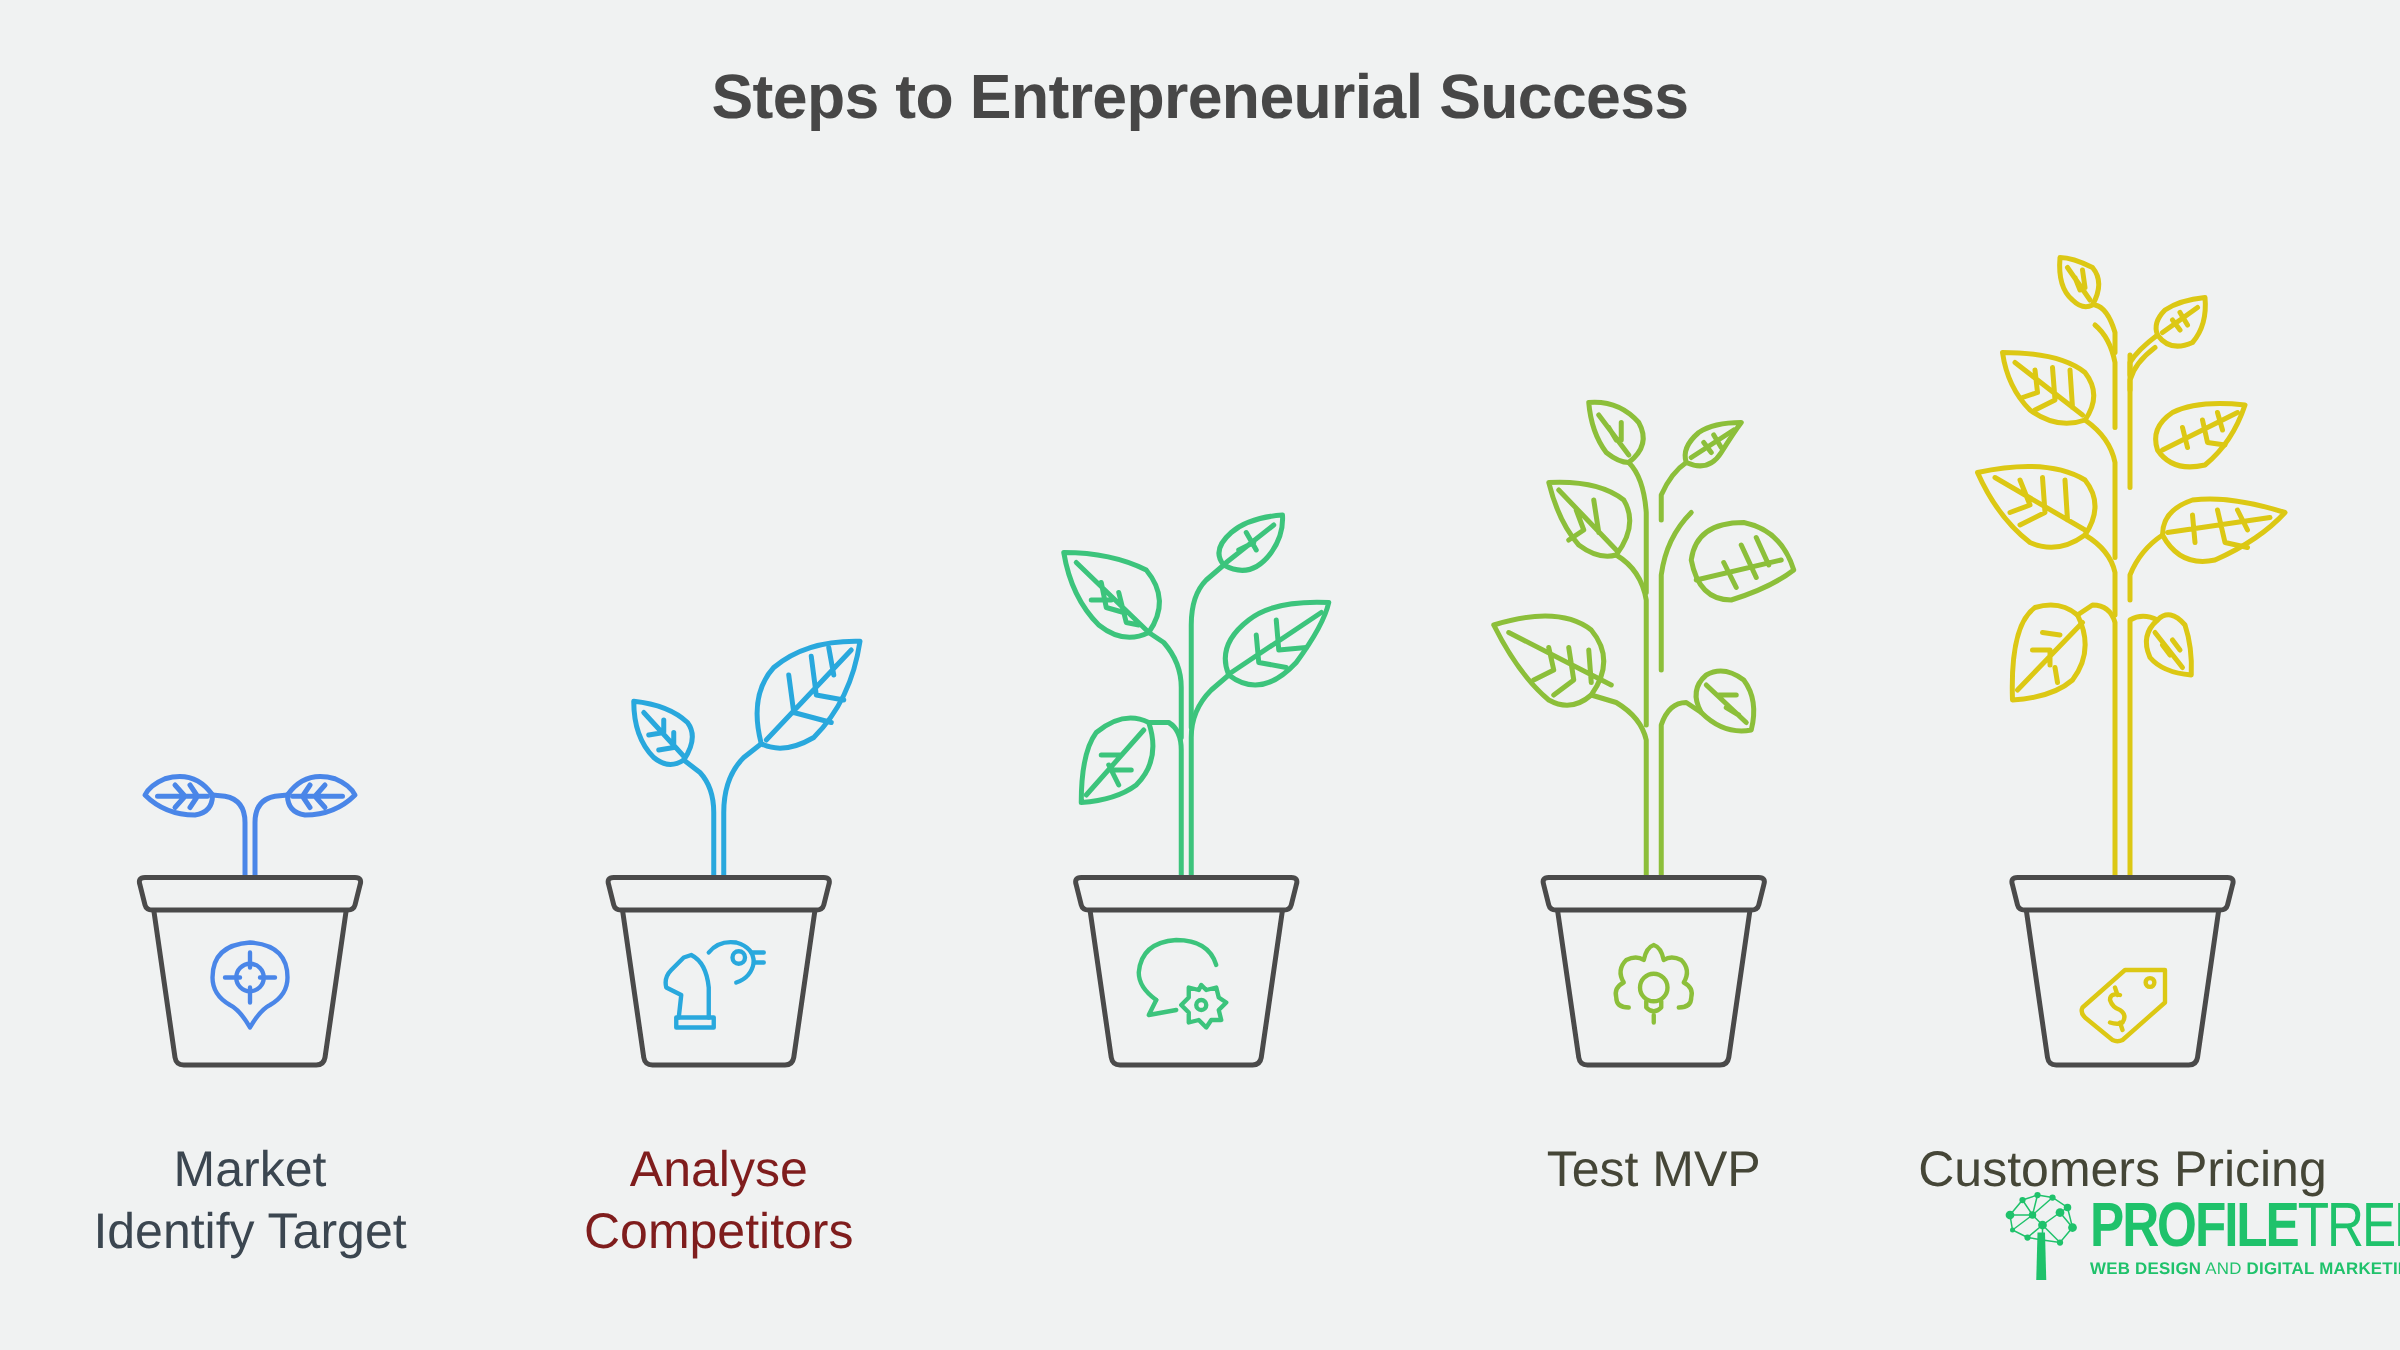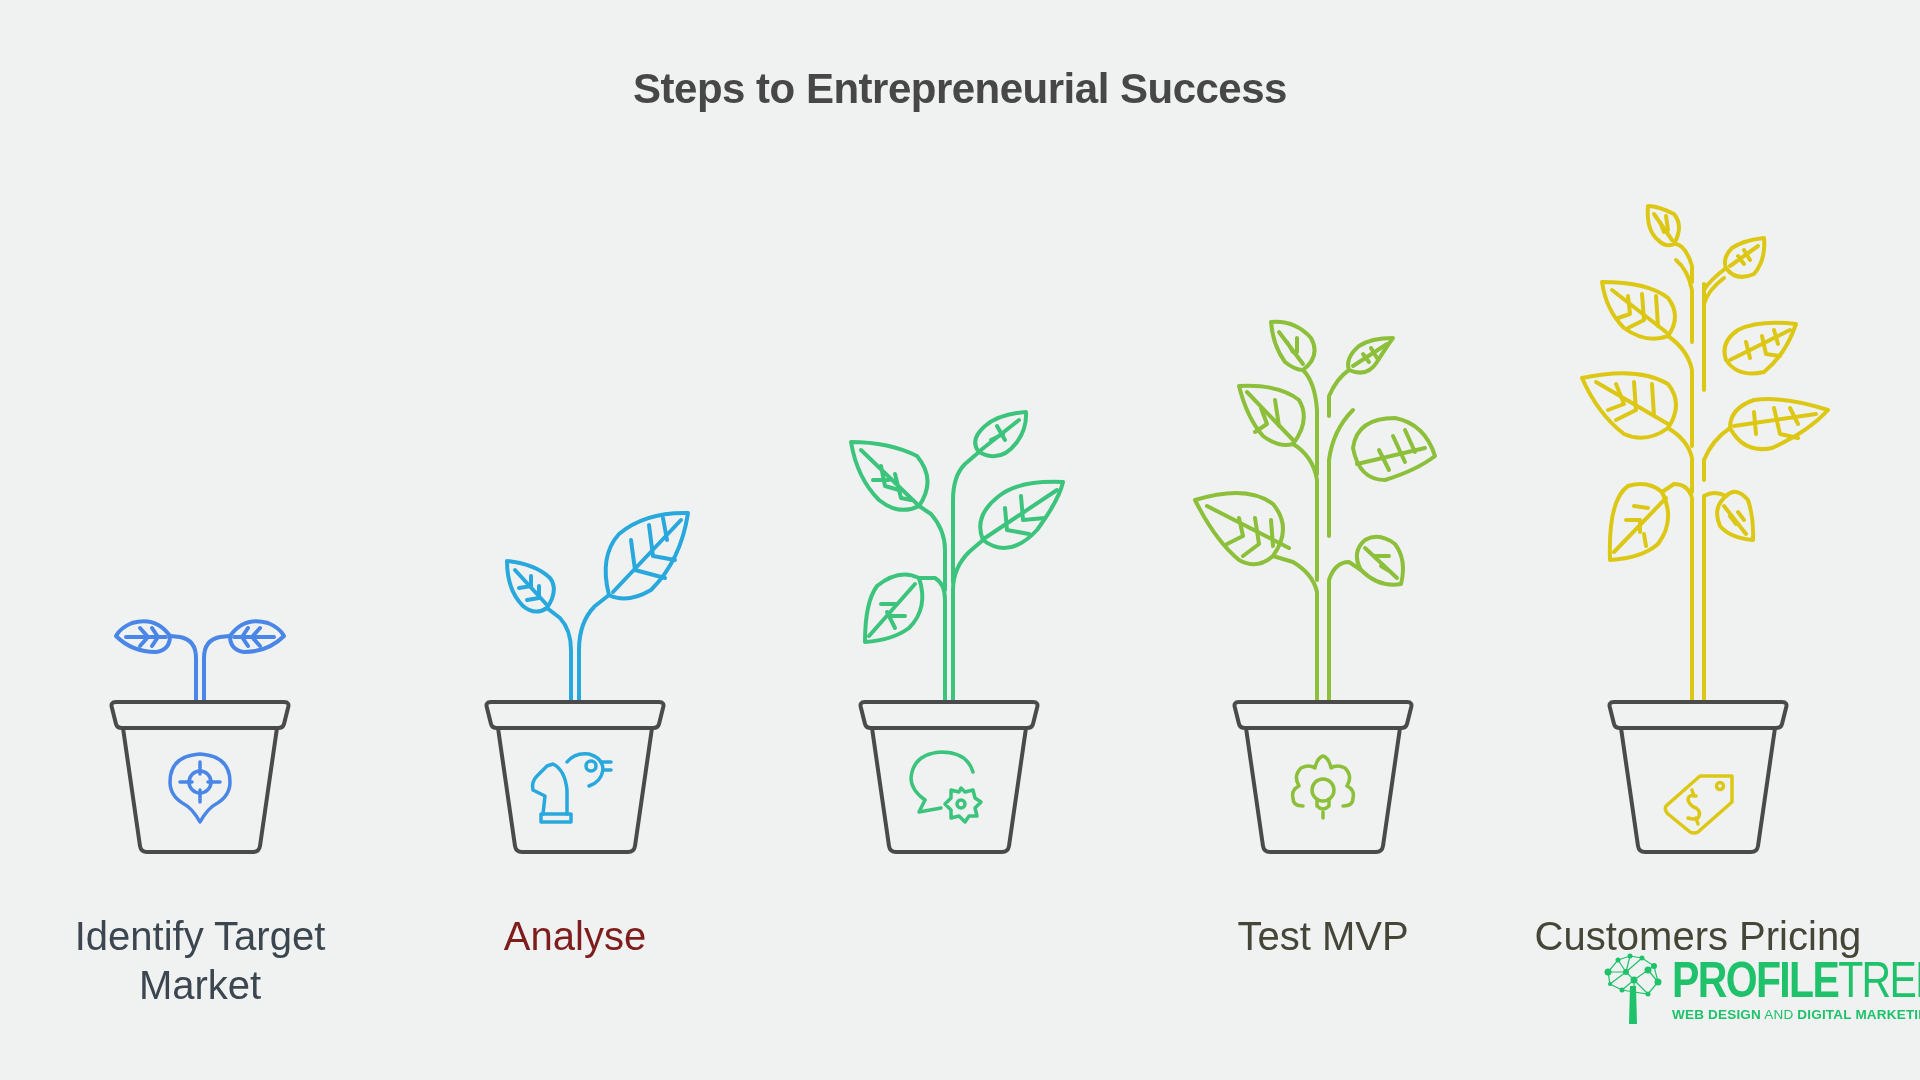--- a/index.html
+++ b/index.html
@@ -1,17 +1,17 @@
 <!DOCTYPE html>
 <html><head>
 <meta charset="utf-8">
 <style>
   html,body{margin:0;padding:0;}
   body{width:1920px;height:1080px;background:#f0f2f2;position:relative;overflow:hidden;font-family:"Liberation Sans","DejaVu Sans",sans-serif;}
-  .title{position:absolute;left:0;top:65px;width:1920px;text-align:center;font-size:42px;font-weight:bold;color:#474747;letter-spacing:-0.5px;}
+  .title{position:absolute;left:0;top:48px;width:1920px;text-align:center;font-size:50px;font-weight:bold;color:#474747;letter-spacing:-0.5px;}
   .step{position:absolute;top:0;width:360px;height:1080px;}
   .plant{position:absolute;left:0;top:0;width:360px;height:870px;}
   .label{position:absolute;left:0;width:360px;text-align:center;font-size:40px;line-height:49px;color:#3b4650;}
   .label.two{top:912px;}
   .label.one{top:900px;margin-top:12px;}
   .logo{position:absolute;left:1604px;top:952px;width:310px;height:72px;}
   .logo .brand{position:absolute;left:68px;top:2px;font-size:50px;line-height:52px;color:#1fc26b;font-weight:bold;letter-spacing:-2px;transform:scaleX(0.82);transform-origin:left top;white-space:nowrap;}
   .logo .brand .light{font-weight:normal;}
   .logo .tag{position:absolute;left:68px;top:55px;font-size:13.5px;color:#1fc26b;font-weight:bold;white-space:nowrap;letter-spacing:0.2px;}
   .logo .tag .light{font-weight:normal;}
@@ -35,22 +35,22 @@
       <path d="M96 702 L264 702 Q270 702 268 708 L264 724 Q263 728 258 728 L102 728 Q97 728 96 724 L92 708 Q90 702 96 702 Z"></path>
       <path d="M103 728 L120 846 Q121 852 127 852 L233 852 Q239 852 240 846 L257 728"></path>
     </g>
     <g fill="none" stroke="#4a86e8" stroke-width="3.5" stroke-linecap="round" stroke-linejoin="round">
       <path d="M180 822 Q172 808 164 804 Q150 796 150 782 Q150 756 180 754 Q210 756 210 782 Q210 796 196 804 Q188 808 180 822 Z"></path>
       <circle cx="180" cy="782" r="11"></circle>
       <path d="M180 762 L180 774 M180 790 L180 802 M160 782 L172 782 M188 782 L200 782"></path>
     </g>
   </svg>
   <div class="label two" style="color: rgb(59, 70, 80);">
+    <div>Market</div>
     <div>Identify Target</div>
-    <div>Market</div>
   </div>
 </div>
 
 <div class="step" style="left:395px">
   <svg class="plant" viewBox="0 0 360 870">
     <g fill="none" stroke="#29a8dd" stroke-width="4" stroke-linecap="round" stroke-linejoin="round">
       <path d="M176 700 L176 650 Q176 630 165 618 L152 608"></path>
       <path d="M184 700 L184 650 Q184 622 200 606 L214 595"></path>
       <path d="M152 608 Q164 590 155 578 Q140 564 112 561 Q112 590 128 606 Q140 616 152 608 Z"></path>
       <path d="M120 570 L152 605 M124 588 L136 586 L136 576 M132 600 L144 598 L144 586"></path>
@@ -64,20 +64,21 @@
     <g fill="none" stroke="#29a8dd" stroke-width="3.5" stroke-linecap="round" stroke-linejoin="round">
       <path d="M146 822 L176 822 L176 814 L146 814 Z"></path>
       <path d="M148 814 L150 796 L138 790 Q136 782 142 776 L152 766 L158 764 Q170 770 172 790 L172 814"></path>
       <path d="M172 762 Q180 752 194 754 Q208 758 208 770 Q206 782 194 786"></path>
       <circle cx="196" cy="766" r="5"></circle>
       <path d="M206 762 L216 762 M208 770 L216 770"></path>
     </g>
   </svg>
   <div class="label two" style="color: #7f1d1d;">
     <div>Analyse</div>
+    <div>Competitors</div>
   </div>
 </div>
 
 <div class="step" style="left:769px">
   <svg class="plant" viewBox="0 0 360 870">
     <g fill="none" stroke="#3cc47c" stroke-width="4" stroke-linecap="round" stroke-linejoin="round">
       <path d="M176 700 L176 600 Q176 584 166 578 L150 578"></path>
       <path d="M184 700 L184 590 Q184 568 200 552 L214 540"></path>
       <path d="M176 590 L176 550 Q176 530 162 514 L150 506"></path>
       <path d="M184 582 L184 500 Q184 476 196 464 L210 452"></path>

